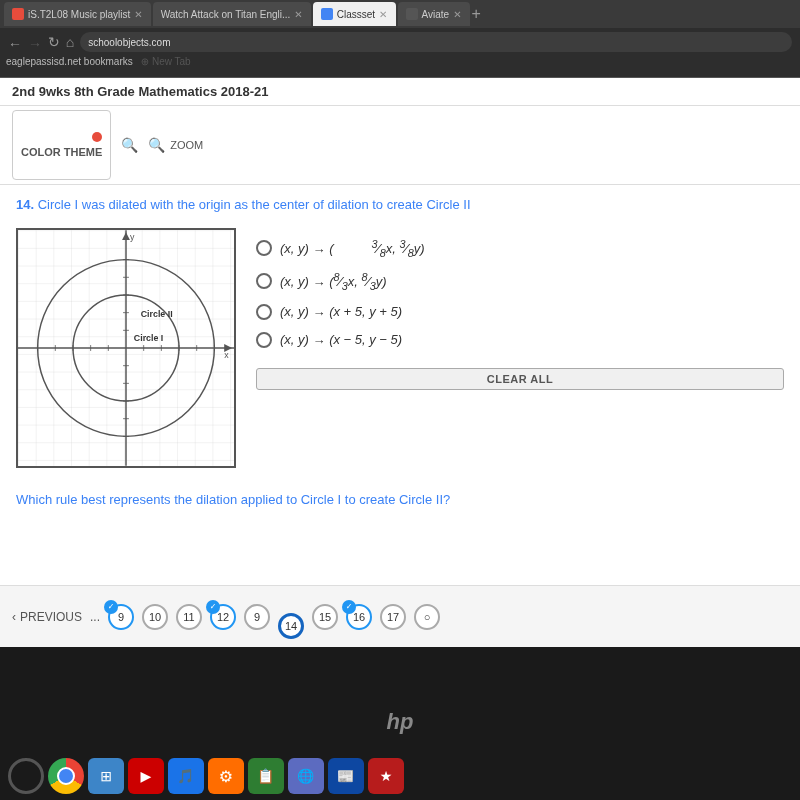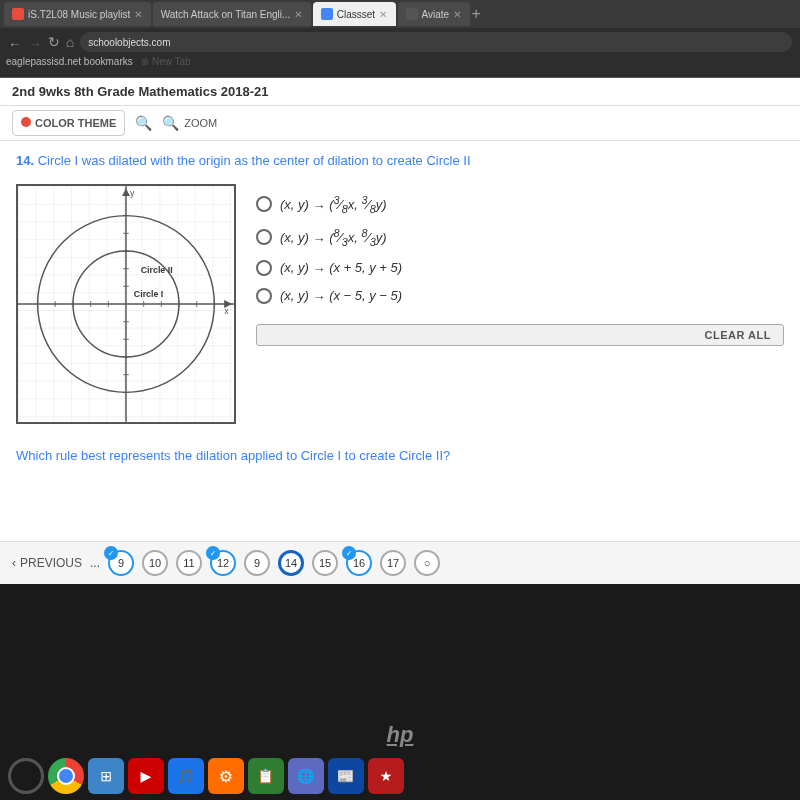--- a/index.html
+++ b/index.html
@@ -121,30 +121,31 @@
       background: #fff;
       display: flex;
       align-items: center;
       padding: 4px 12px;
       border-bottom: 1px solid #ddd;
       gap: 10px;
     }
 
     .color-theme-btn {
       display: flex;
-      align-items: flex-start;
+      align-items: flex-end;
       gap: 4px;
-      padding: 6px 8px;
+      padding: 21px 8px;
       border: 1px solid #ccc;
       border-radius: 4px;
       background: #fff;
       font-size: 11px;
       font-weight: bold;
       color: #555;
       cursor: pointer;
+      flex-direction: column;
     }
 
     .color-dot {
       width: 10px;
       height: 10px;
       border-radius: 50%;
       background: #e74c3c;
       display: inline-block;
     }
 
@@ -237,21 +238,20 @@
       margin-top: 8px;
       padding: 4px 12px;
       border: 1px solid #aaa;
       border-radius: 3px;
       background: #f0f0f0;
       font-size: 11px;
       font-weight: bold;
       color: #555;
       cursor: pointer;
       letter-spacing: 0.5px;
-      text-align: right;
     }
 
     .sub-question {
       font-size: 13px;
       color: #3b82f6;
       margin-top: 14px;
       padding-top: 10px;
     }
 
     
@@ -293,20 +293,21 @@
       position: relative;
     }
 
     .page-btn.checked {
       border-color: #2196F3;
     }
 
     .page-btn.current {
       border-color: #1565C0;
       border-width: 3px;
+      margin-top: 19px;
     }
 
     .check-icon {
       position: absolute;
       top: -6px;
       left: -6px;
       width: 14px;
       height: 14px;
       background: #2196F3;
       border-radius: 50%;
@@ -356,28 +357,27 @@
       background: #4285F4;
       border-radius: 50%;
       top: 50%;
       left: 50%;
       transform: translate(-50%, -50%);
       border: 2px solid #fff;
     }
 
     .hp-logo {
       position: absolute;
-      bottom: 52px;
+      bottom: 65px;
       left: 50%;
       transform: translateX(-50%);
       color: #888;
       font-size: 22px;
       font-style: italic;
       font-weight: bold;
-      text-decoration: underline;
     }
 
     .taskbar-app {
       width: 36px;
       height: 36px;
       border-radius: 6px;
       cursor: pointer;
       display: flex;
       align-items: center;
       justify-content: center;
@@ -514,21 +514,21 @@
           <text x="125" y="88" font-size="9" fill="#333" font-weight="bold">Circle II</text>
           <text x="118" y="113" font-size="9" fill="#333" font-weight="bold">Circle I</text>
         </svg>
       </div>
 
       <div class="answer-choices">
 
         <div class="choice">
           <div class="radio-btn"></div>
           <span class="choice-text">
-            (<i>x</i>, <i>y</i>) → (<span style="text-decoration:none;"><sup>3</sup>⁄<sub>8</sub></span><i>x</i>, <span><sup>3</sup>⁄<sub>8</sub></span><i>y</i>)
+            (<i>x</i>, <i>y</i>) → (<span style="text-decoration:none;margin-left:38px;"><sup>3</sup>⁄<sub>8</sub></span><i>x</i>, <span><sup>3</sup>⁄<sub>8</sub></span><i>y</i>)
           </span>
         </div>
 
         <div class="choice">
           <div class="radio-btn"></div>
           <span class="choice-text">
             (<i>x</i>, <i>y</i>) → (<span><sup>8</sup>⁄<sub>3</sub></span><i>x</i>, <span><sup>8</sup>⁄<sub>3</sub></span><i>y</i>)
           </span>
         </div>
 

